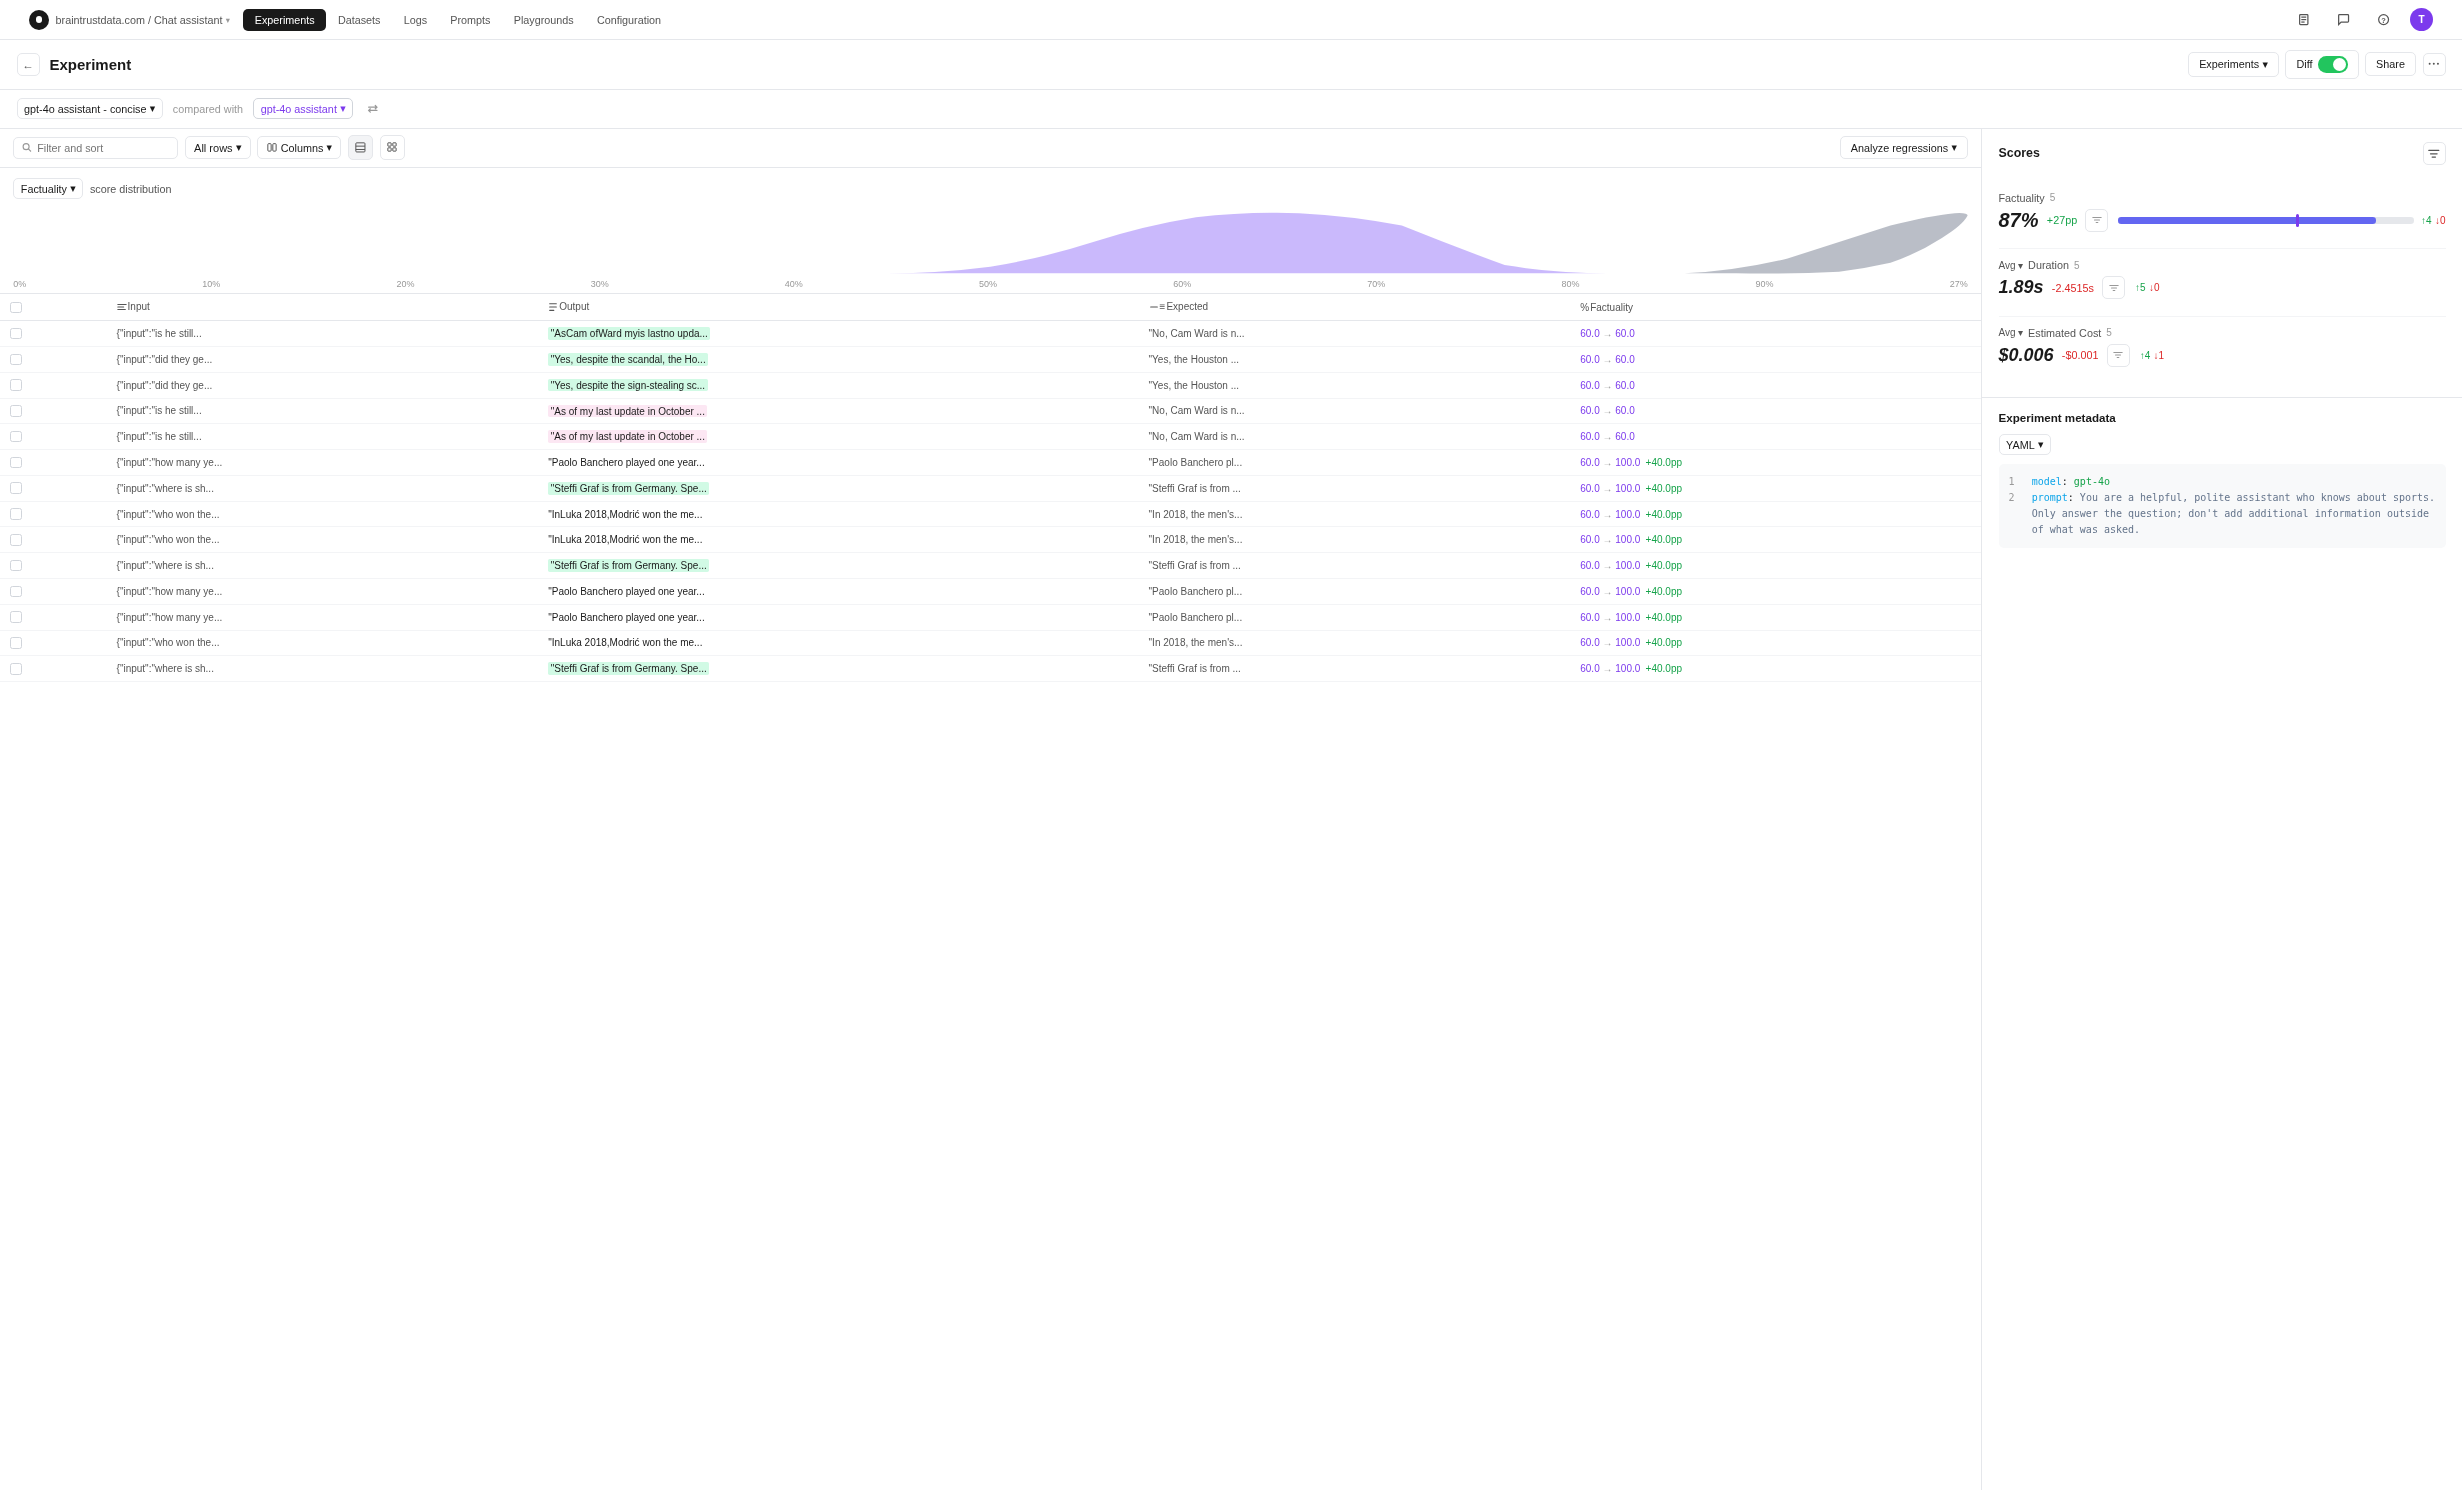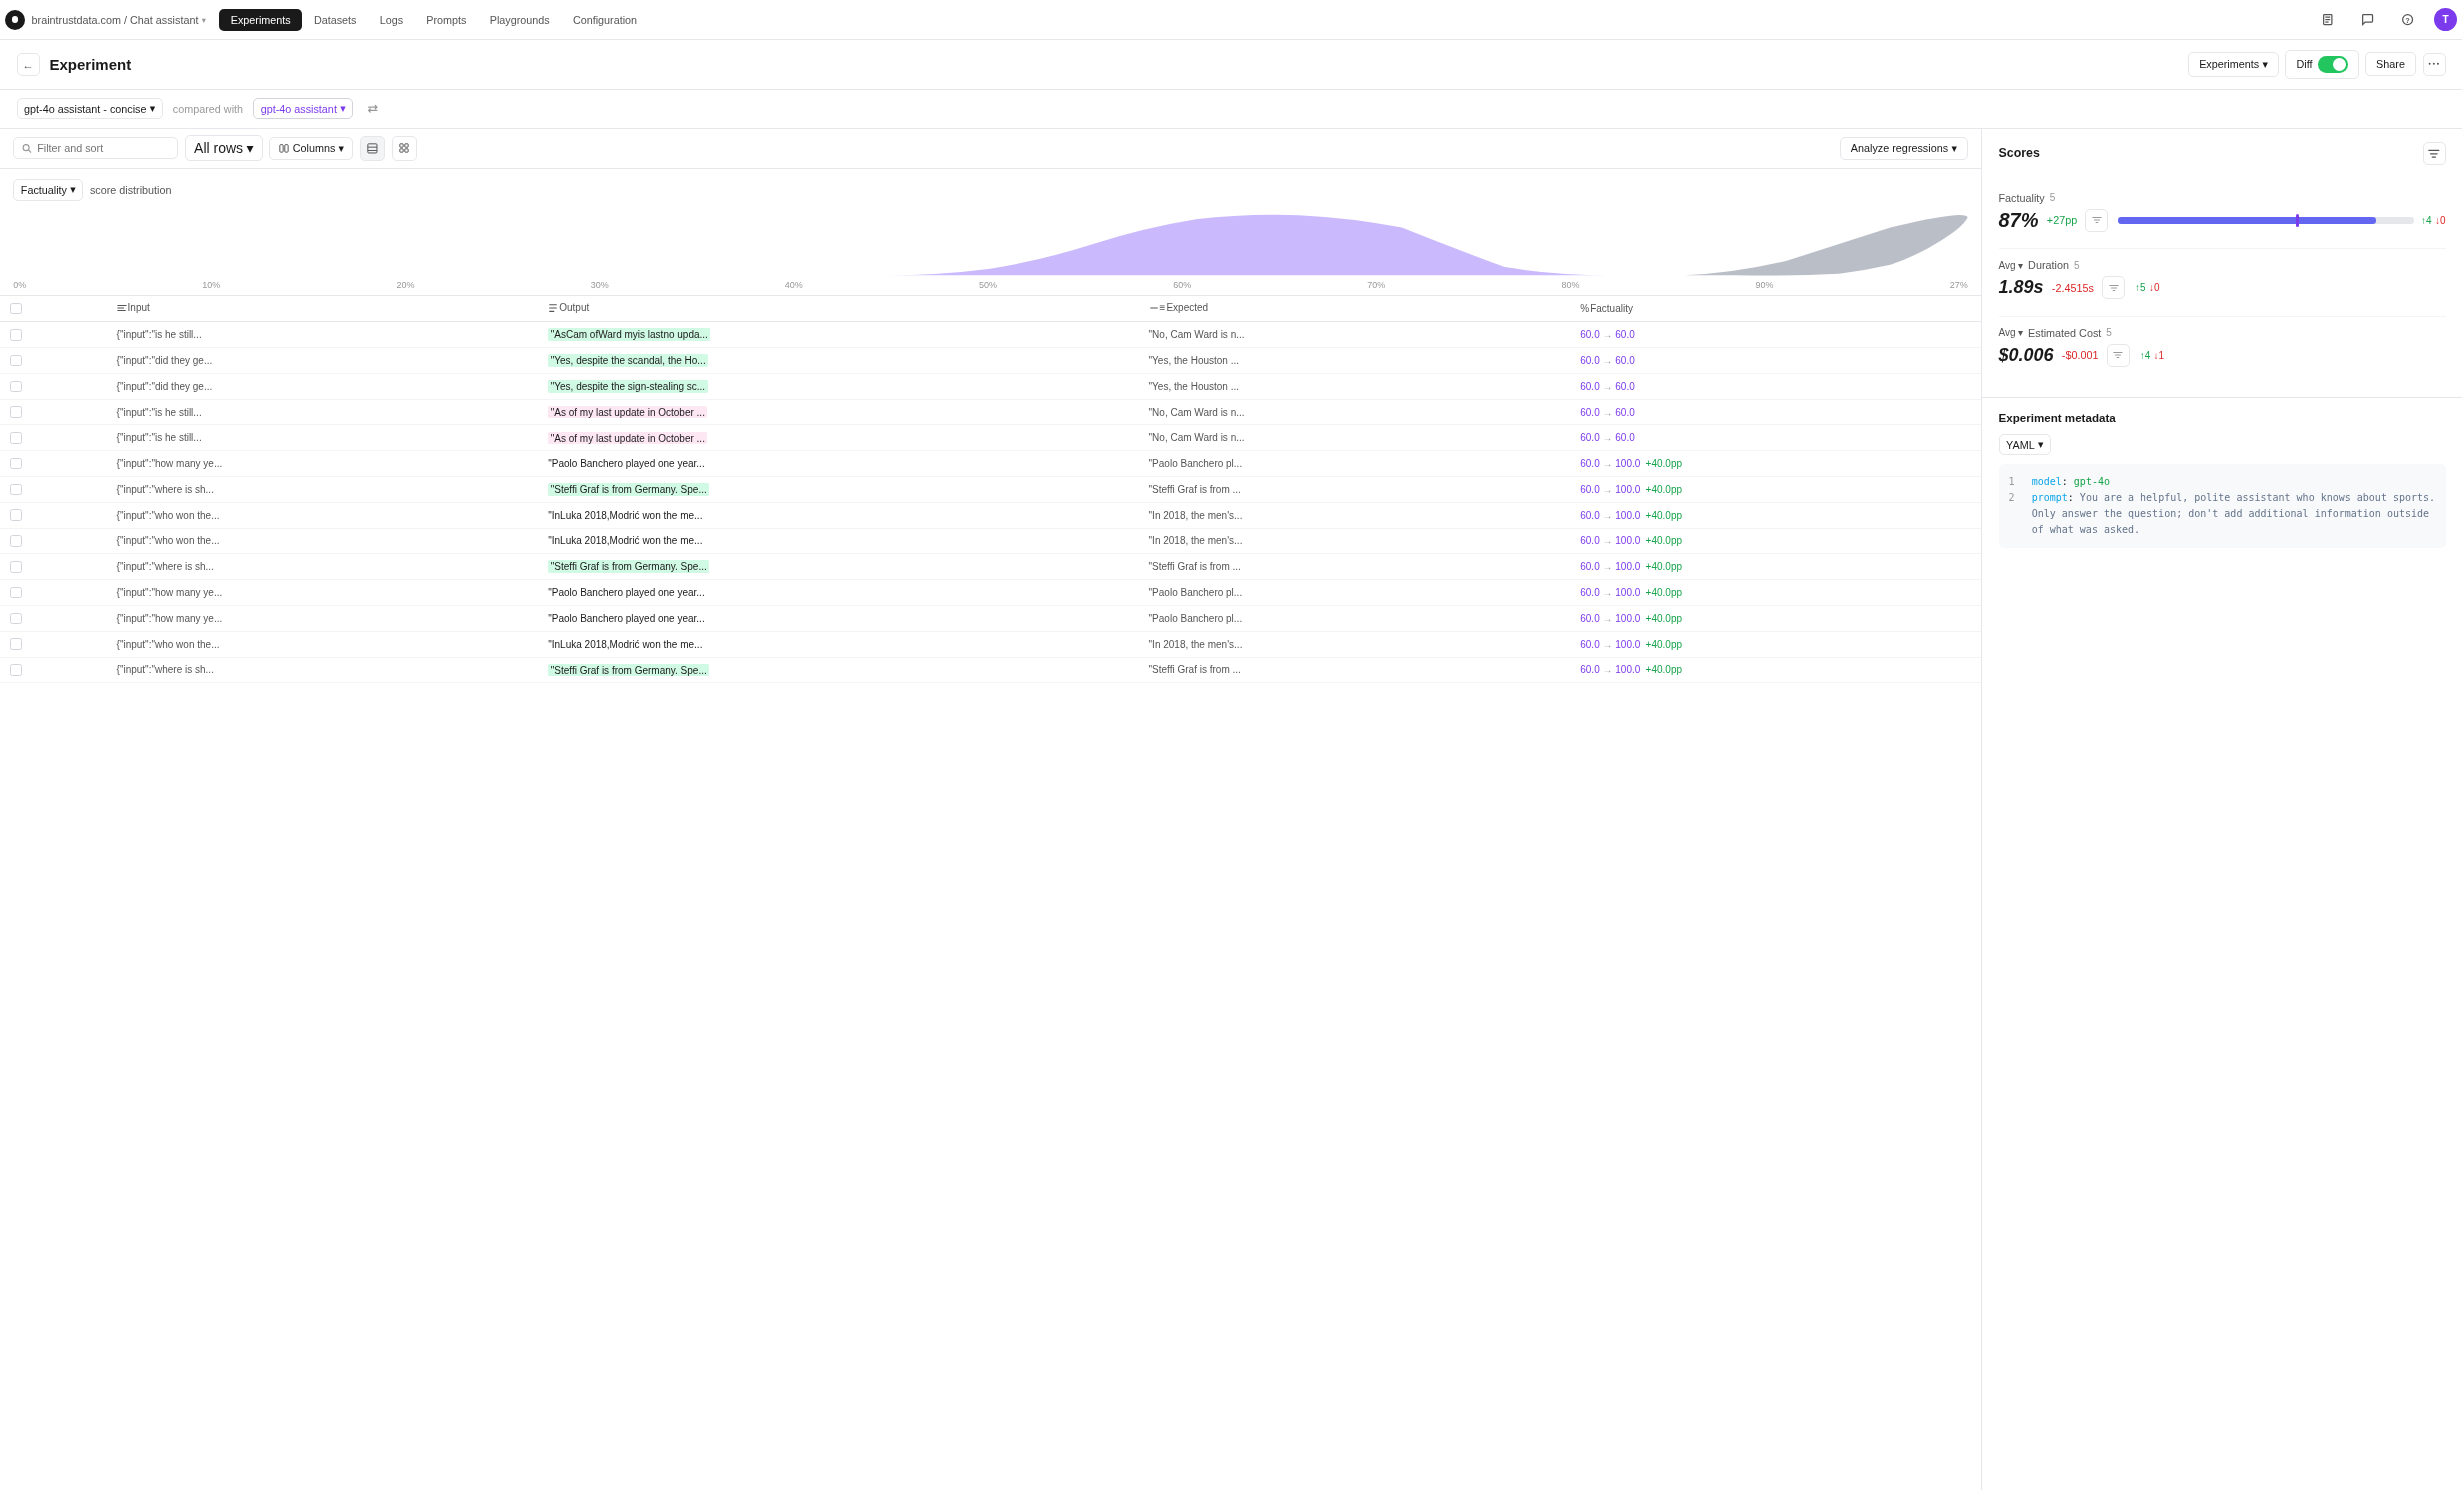--- a/index.html
+++ b/index.html
@@ -1,21 +1,21 @@
 <!DOCTYPE html>
 <html style="font-size:13.2px"><head>
   <meta charset="utf-8">
   <style>
     * { box-sizing: border-box; margin: 0; padding: 0; }
     body { font-family: -apple-system, BlinkMacSystemFont, 'Segoe UI', sans-serif; font-size: 10.8px; background: #fff; color: #1a1a1a; overflow: hidden; }
 
     
     .top-nav {
       display: flex; align-items: center; height: 40px;
-      border-bottom: 0.8px solid #e5e7eb; padding: 0 5px; gap: 6.6px;
+      border-bottom: 0.8px solid #e5e7eb; padding: 0 29px; gap: 6.6px;
     }
     .nav-logo { width: 20px; height: 20px; background: #1a1a1a; border-radius: 50%; display: flex; align-items: center; justify-content: center; }
     .nav-logo-dot { width: 6.6px; height: 6.6px; background: #fff; border-radius: 50%; }
     .nav-brand { font-size: 10.8px; color: #555; display: flex; align-items: center; gap: 3.3px; }
     .nav-chevron { color: #999; font-size: 8.3px; }
     .nav-items { display: flex; align-items: center; gap: 0; margin-left: 6.6px; }
     .nav-item { padding: 5px 11.6px; font-size: 10.8px; color: #555; cursor: pointer; border-radius: 5px; }
     .nav-item.active { background: #1a1a1a; color: #fff; border-radius: 5px; }
     .nav-right { margin-left: auto; display: flex; align-items: center; gap: 13.2px; }
     .nav-icon-btn { width: 26.5px; height: 26.5px; display: flex; align-items: center; justify-content: center; border-radius: 5px; cursor: pointer; color: #555; }
@@ -49,21 +49,21 @@
     
     .main-layout { display: flex; height: calc(100vh - 120px); }
 
     
     .left-panel { flex: 1; display: flex; flex-direction: column; border-right: 0.8px solid #e5e7eb; overflow: hidden; }
 
     
     .toolbar { display: flex; align-items: center; padding: 6.6px 13.2px; gap: 6.6px; border-bottom: 0.8px solid #e5e7eb; }
     .search-box { display: flex; align-items: center; gap: 5px; padding: 4.1px 8.3px; border: 0.8px solid #e5e7eb; border-radius: 5px; flex: 0 0 165px; }
     .search-box input { border: none; outline: none; font-size: 10.8px; color: #999; background: transparent; width: 100%; }
-    .filter-btn { display: flex; align-items: center; gap: 3.3px; padding: 4.1px 8.3px; border: 0.8px solid #e5e7eb; border-radius: 5px; font-size: 14px; cursor: pointer; }
+    .filter-btn { display: flex; align-items: center; gap: 3.3px; padding: 4.1px 8.3px; border: 0.8px solid #e5e7eb; border-radius: 5px; font-size: 11px; cursor: pointer; }
     .columns-btn { display: flex; align-items: center; gap: 3.3px; padding: 4.1px 8.3px; border: 0.8px solid #e5e7eb; border-radius: 5px; font-size: 10.8px; cursor: pointer; }
     .view-btn { width: 25px; height: 25px; display: flex; align-items: center; justify-content: center; border: 0.8px solid #e5e7eb; border-radius: 5px; cursor: pointer; color: #555; }
     .view-btn.active { background: #f3f4f6; }
     .analyze-btn { display: flex; align-items: center; gap: 3.3px; padding: 4.1px 10px; border: 0.8px solid #e5e7eb; border-radius: 5px; font-size: 10.8px; cursor: pointer; margin-left: auto; justify-content: center; }
 
     
     .chart-area { padding: 10px 13.2px; border-bottom: 0.8px solid #e5e7eb; }
     .chart-controls { display: flex; align-items: center; gap: 6.6px; margin-bottom: 10px; }
     .chart-dropdown { display: flex; align-items: center; gap: 3.3px; padding: 3.3px 6.6px; border: 0.8px solid #e5e7eb; border-radius: 5px; font-size: 10.8px; cursor: pointer; }
     .chart-label { font-size: 10.8px; color: #555; }

